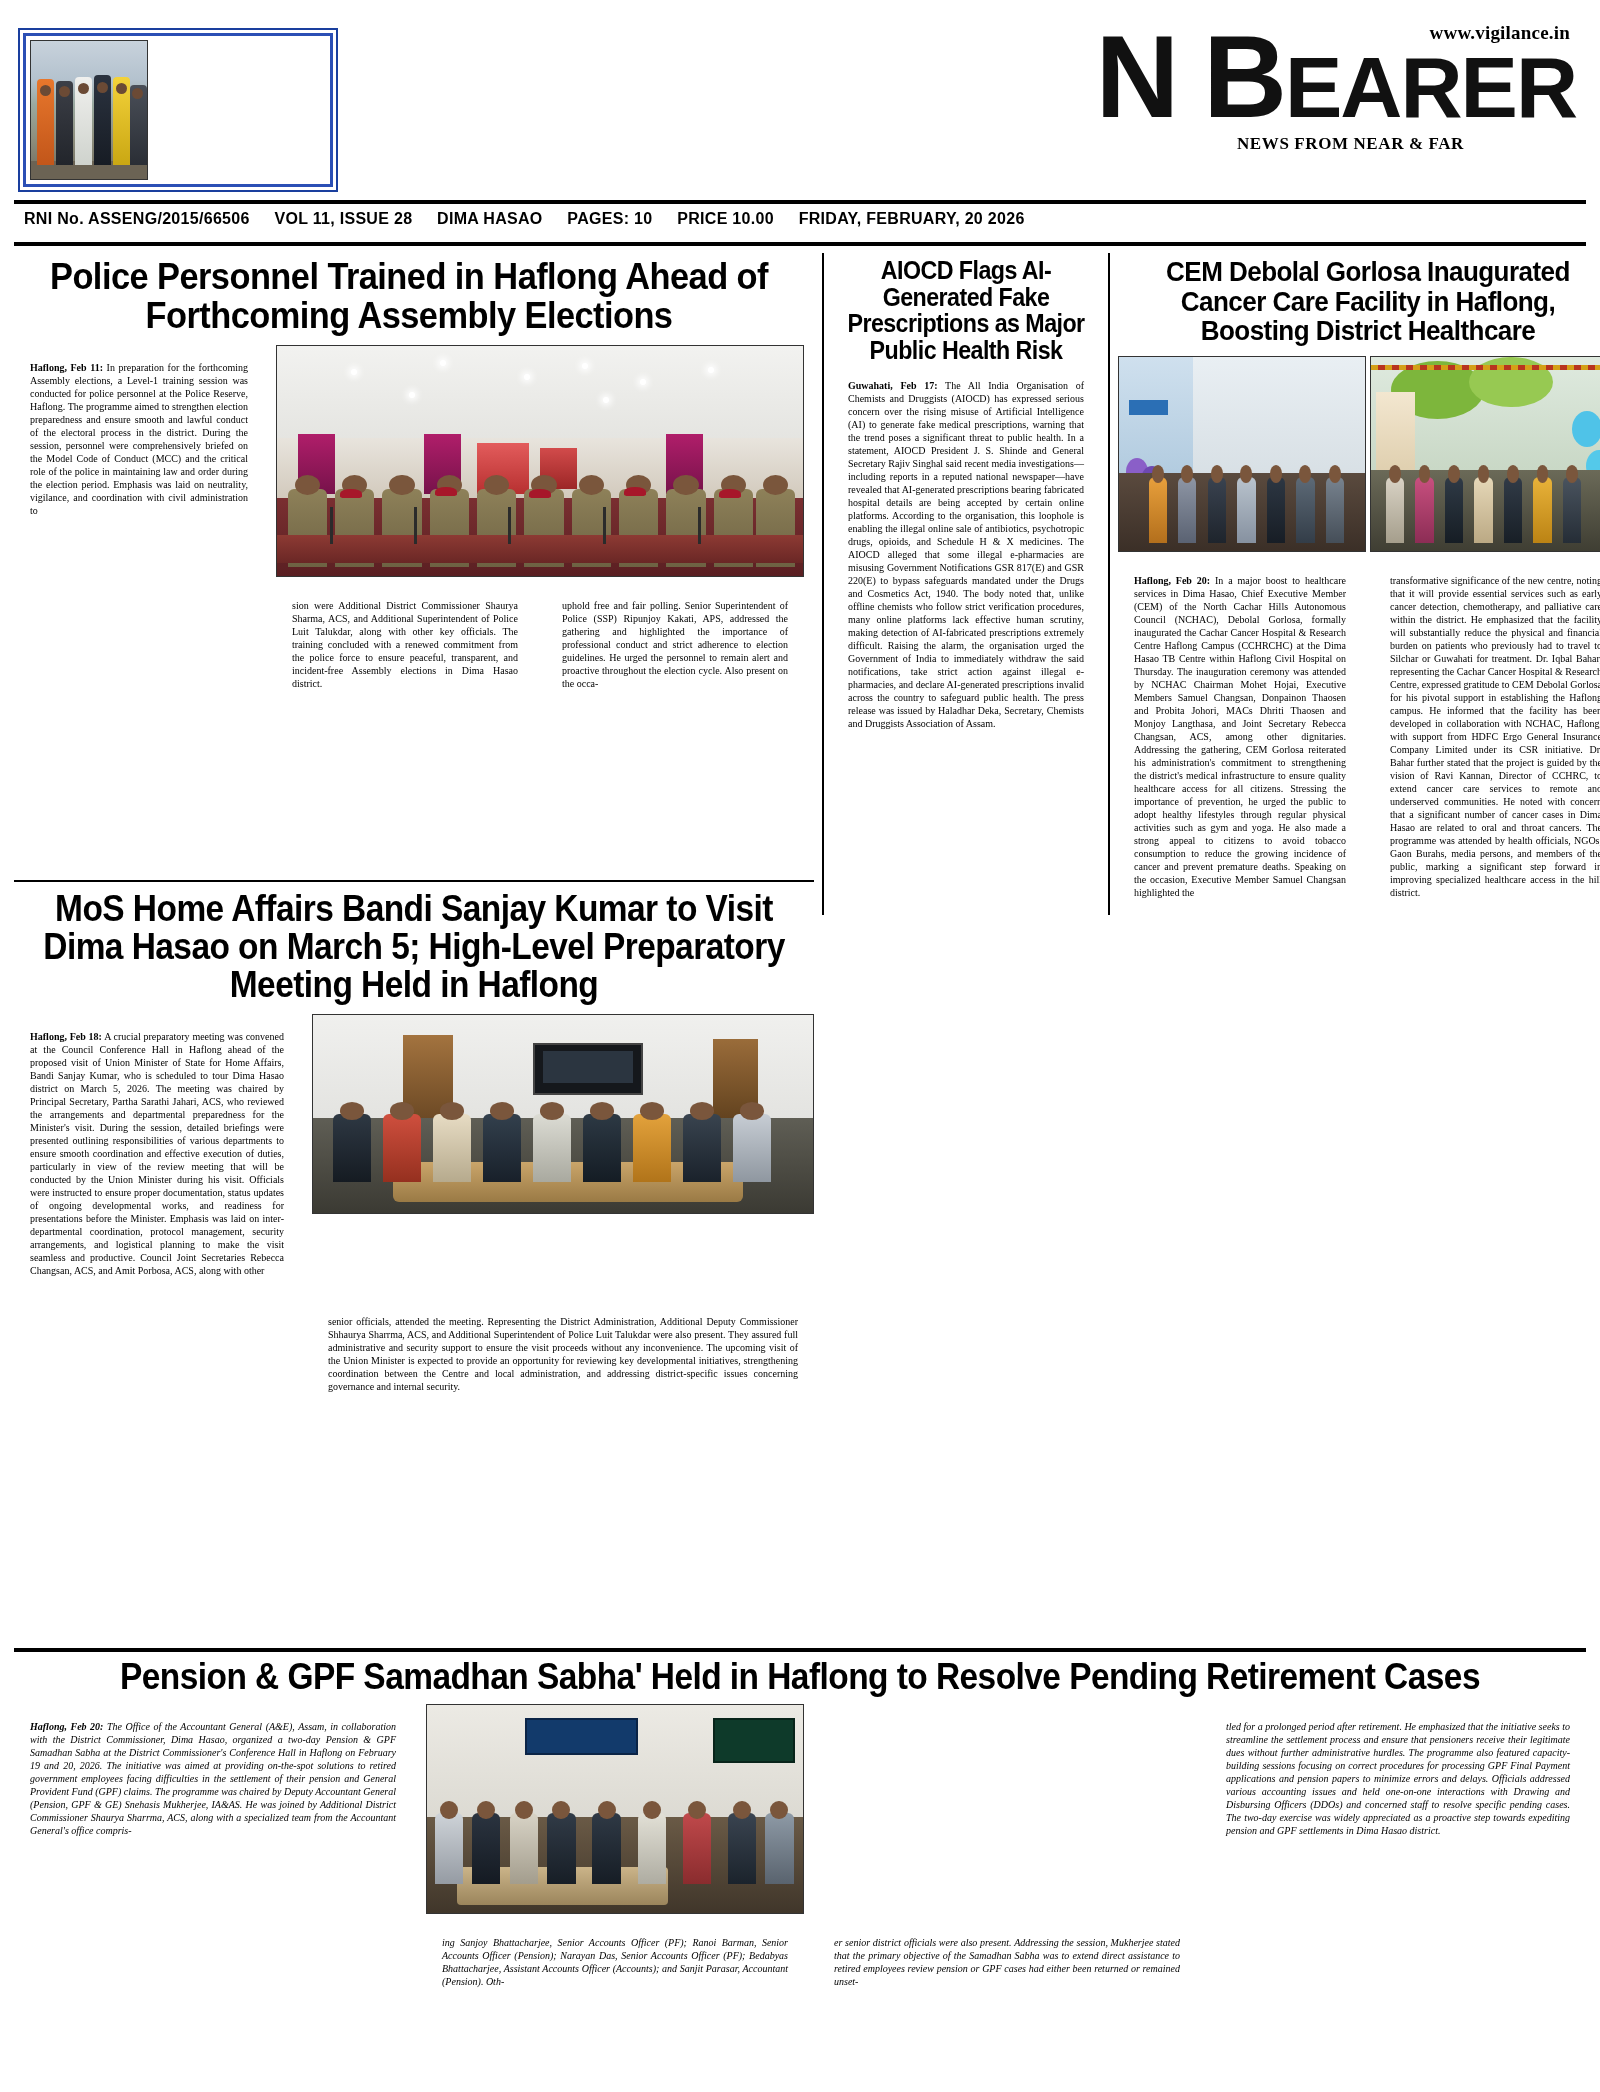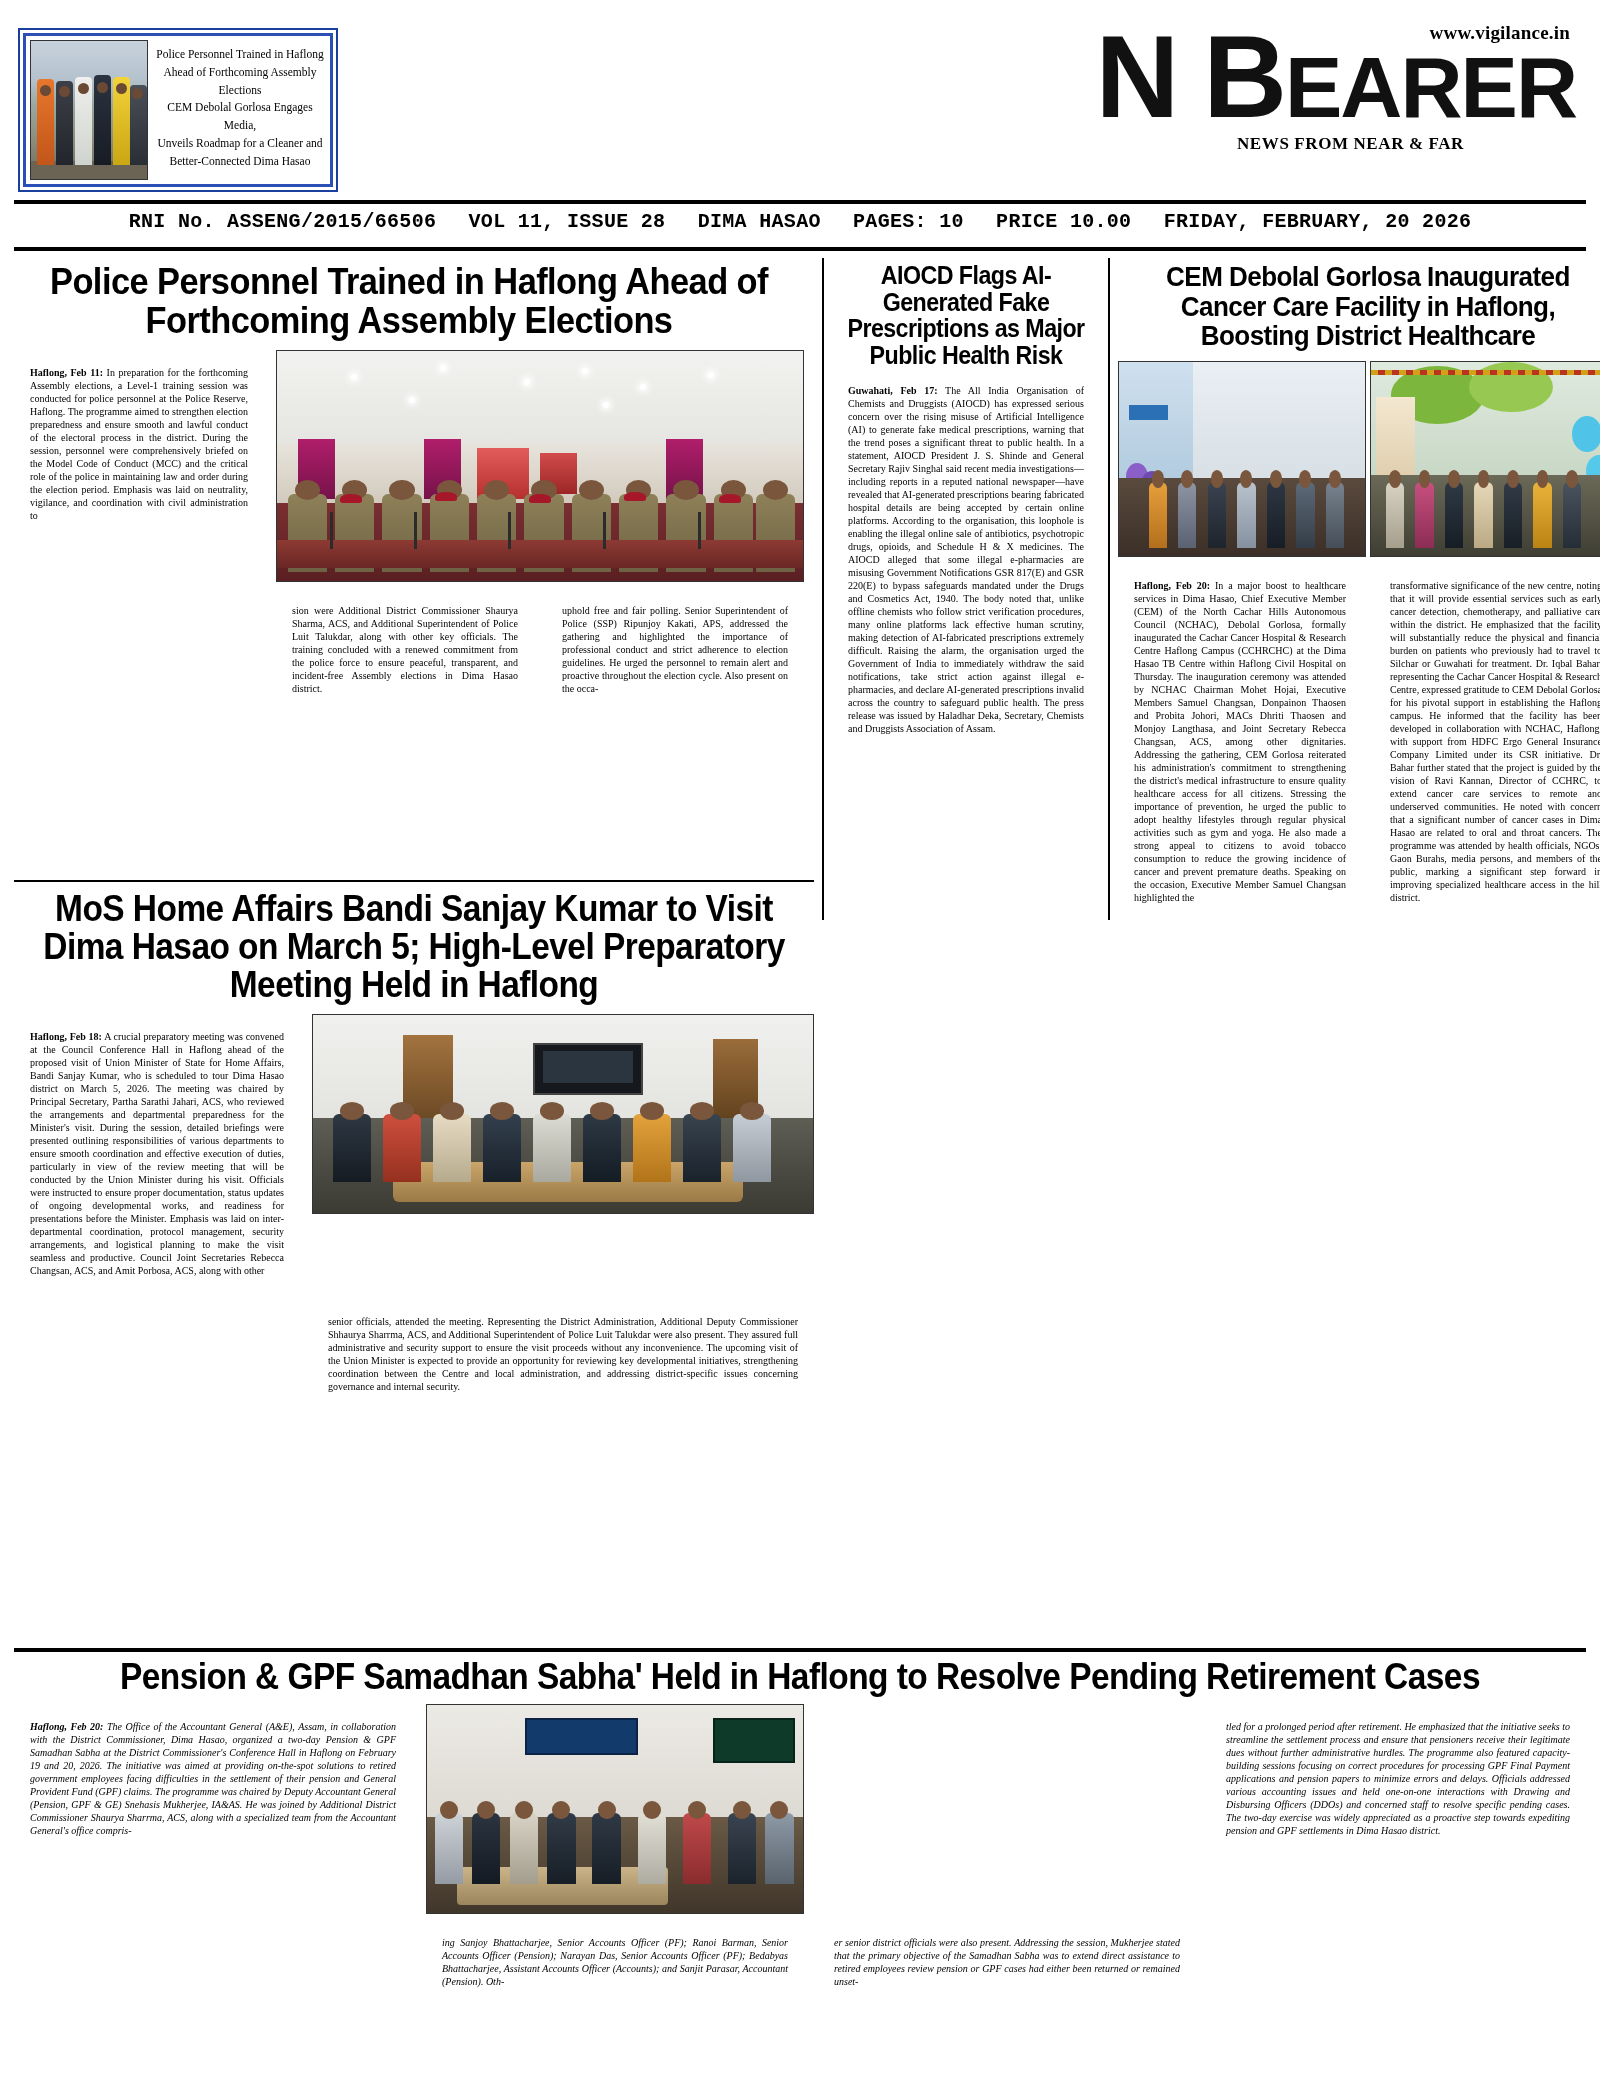--- a/index.html
+++ b/index.html
@@ -107,24 +107,23 @@
     font-weight: bold;
     font-size: 17px;
     letter-spacing: .6px;
     margin-top: 6px;
     margin-right: 112px;
   }
 
   .rule-thick { border-top: 4px solid #000; margin: 8px 0 0 0; }
   .rule-thin  { border-top: 2px solid #000; margin: 0; }
   .infobar {
-    text-align: center;
-    font-family: Liberation Mono, monospace;
+    font-family: Liberation Sans, sans-serif;
     font-weight: bold;
-    font-size: 20px;
+    font-size: 16px;
     letter-spacing: .3px;
     padding: 6px 0 6px 0;
   }
   .infobar span { margin: 0 10px; white-space: nowrap; }
 
   
   .top-section {
     display: flex;
     margin-top: 7px;
   }
@@ -209,28 +208,20 @@
           <div class="pp-person" style="left:25px;height:84px;background:linear-gradient(#3c3f47,#22252b);"></div>
           <div class="pp-head" style="left:28px;top:45px;"></div>
           <div class="pp-person" style="left:44px;height:88px;background:linear-gradient(#f0f0ee,#cfd3cd);"></div>
           <div class="pp-head" style="left:47px;top:42px;"></div>
           <div class="pp-person" style="left:63px;height:90px;background:linear-gradient(#2b3340,#171c24);"></div>
           <div class="pp-head" style="left:66px;top:41px;"></div>
           <div class="pp-person" style="left:82px;height:88px;background:linear-gradient(#f3d23a,#caa713);"></div>
           <div class="pp-head" style="left:85px;top:42px;"></div>
           <div class="pp-person" style="left:99px;height:80px;background:linear-gradient(#4a4f58,#2a2e35);"></div>
           <div class="pp-head" style="left:101px;top:47px;"></div>
-        </div>
-        <div class="promo-text">
-          <div>Police Personnel Trained in Haflong</div>
-          <div>Ahead of Forthcoming Assembly</div>
-          <div>Elections</div>
-          <div>CEM Debolal Gorlosa Engages Media,</div>
-          <div>Unveils Roadmap for a Cleaner and</div>
-          <div>Better-Connected Dima Hasao</div>
         </div>
       </div>
     </div>
 
     <div class="nameplate">
       <div class="website">www.vigilance.in</div>
       <div class="title-row">
         <span class="title-word tw-cap">N</span>
         <span class="gap"></span>
         <span class="title-word tw-cap">B</span>

